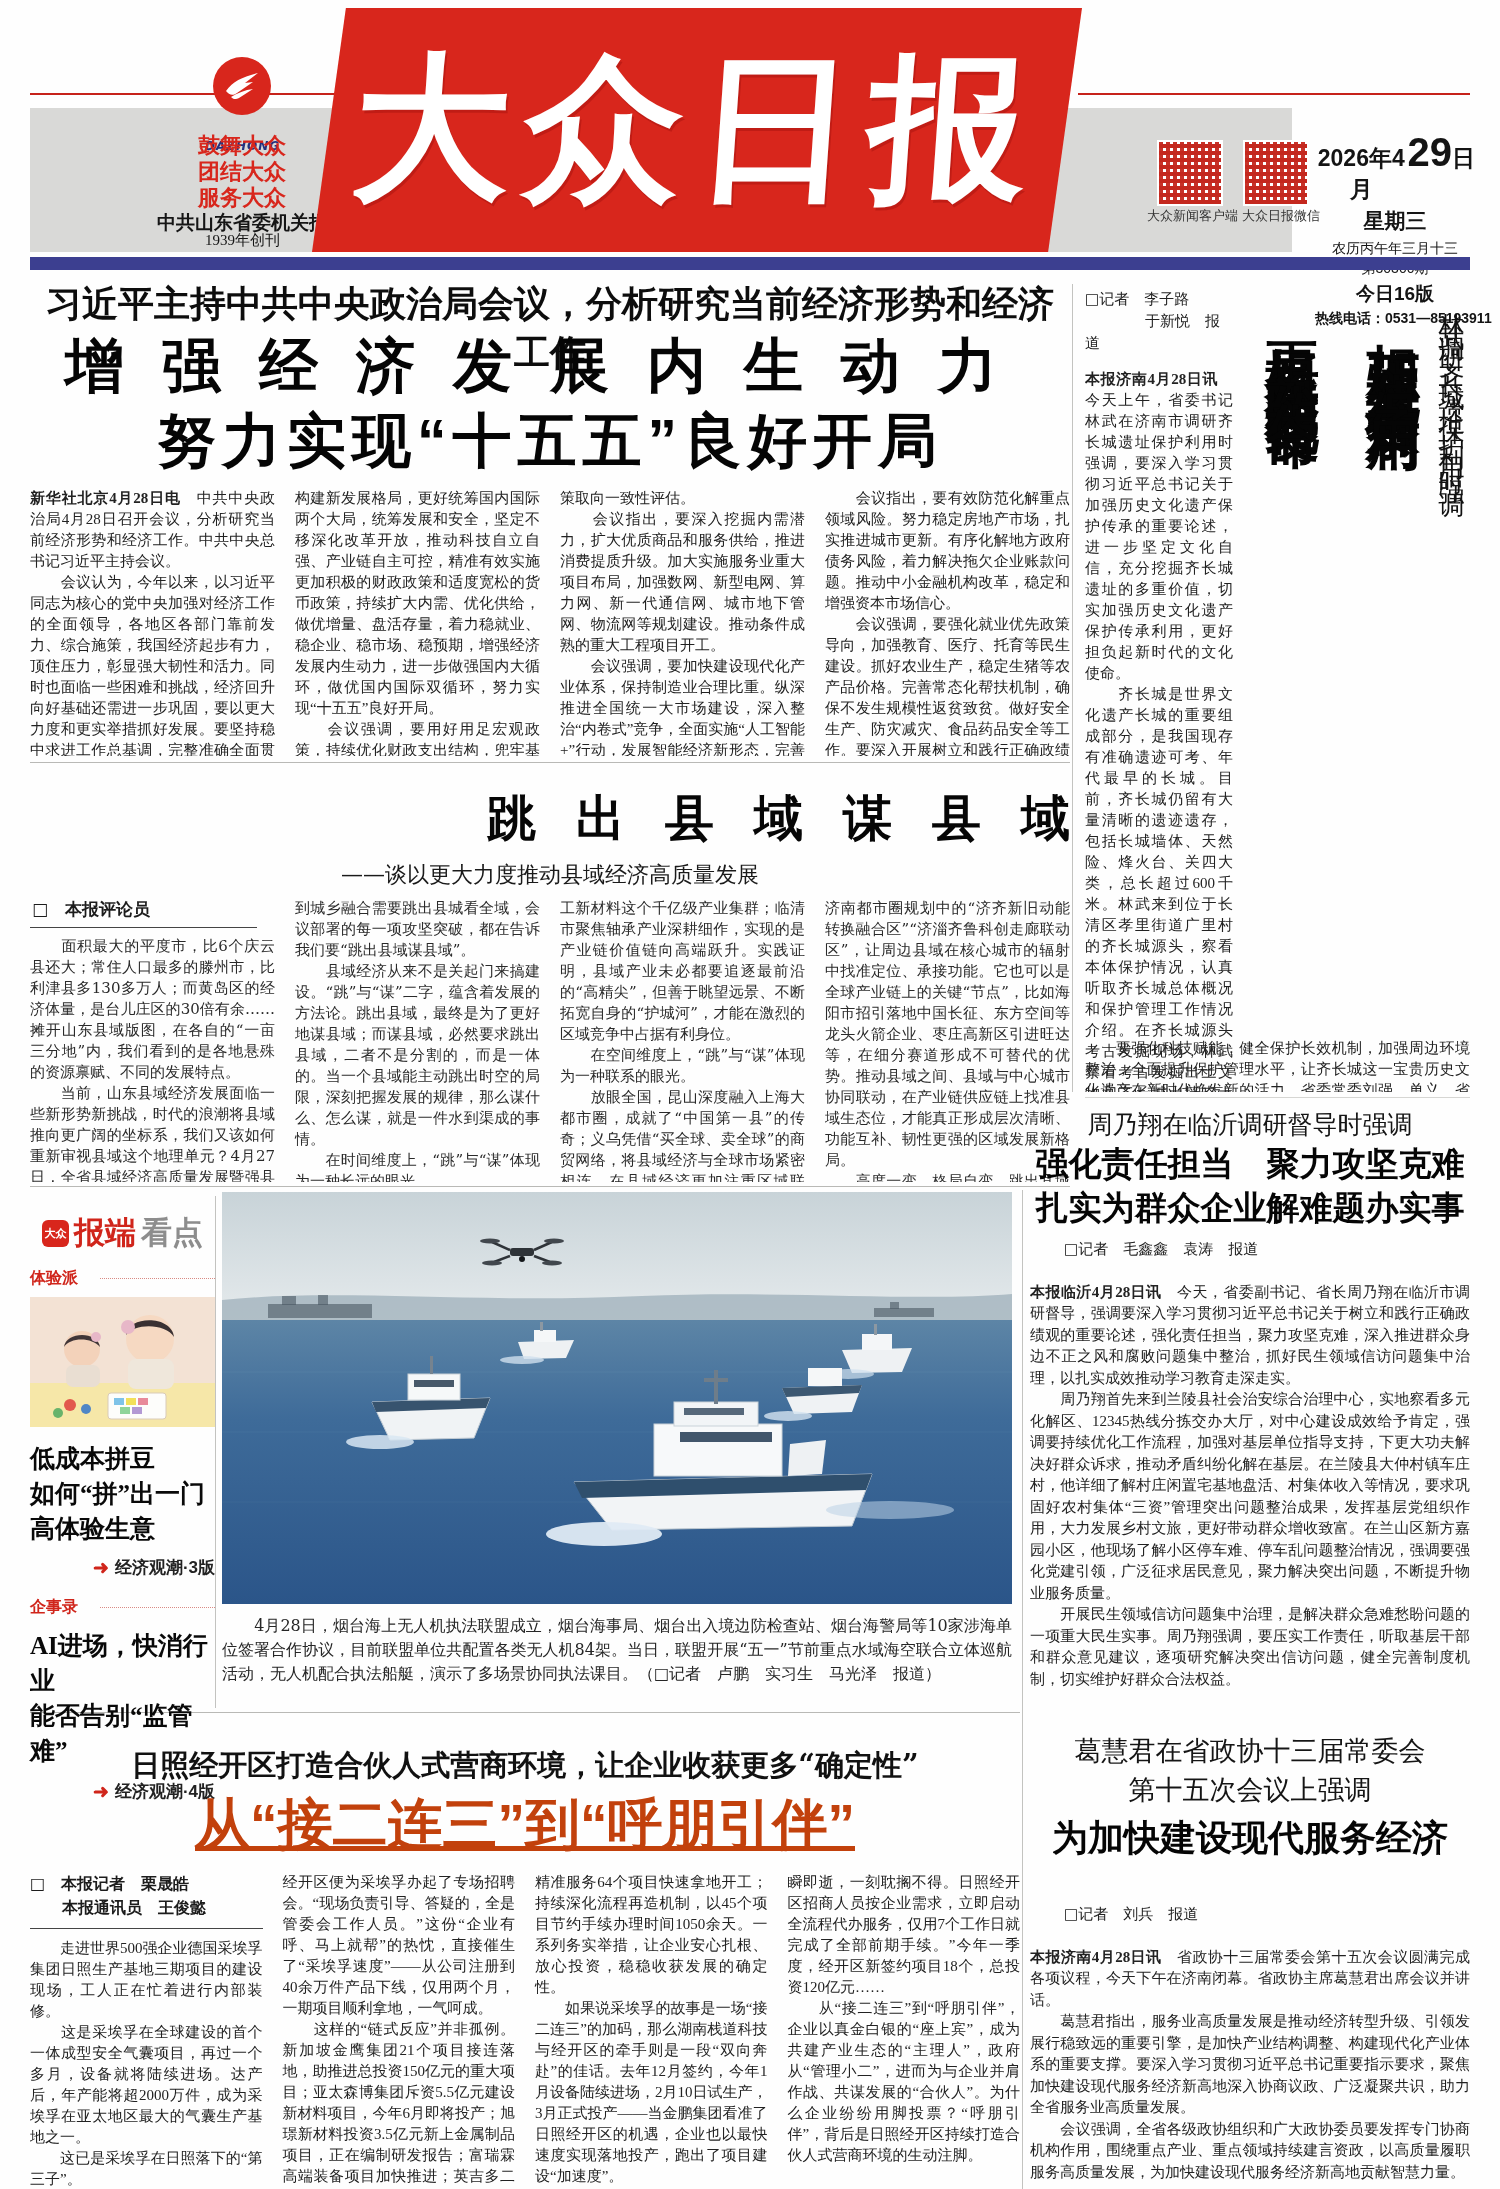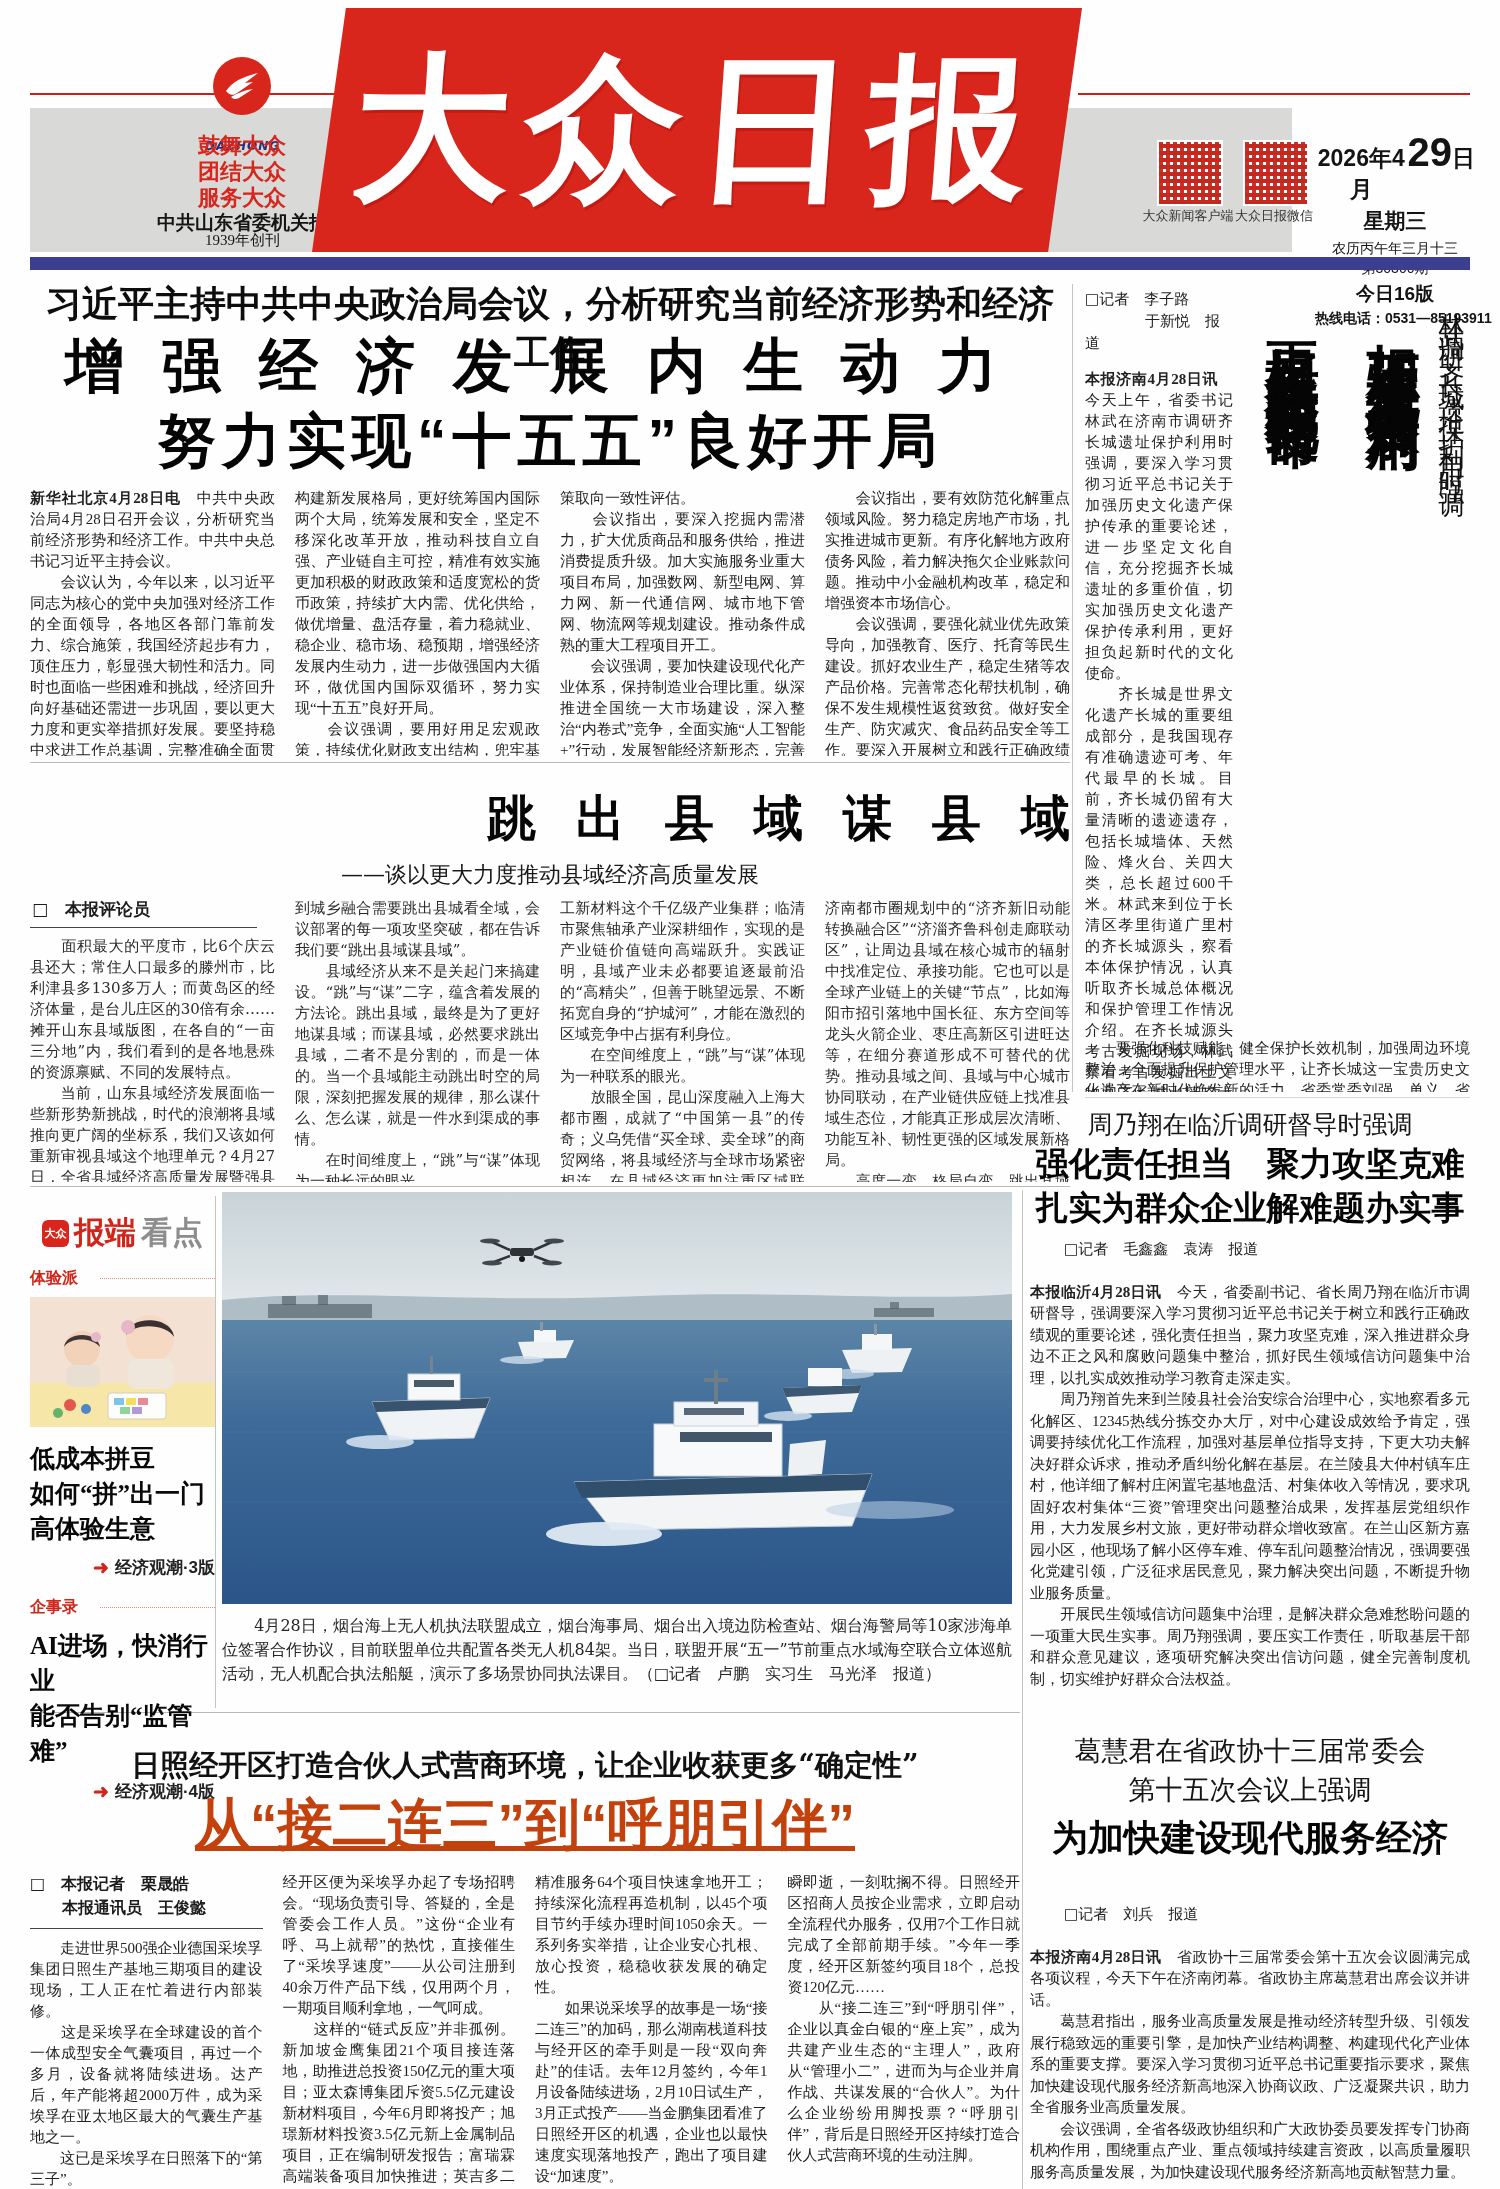--- a/index.html
+++ b/index.html
@@ -20,21 +20,21 @@
   .logo-en{font-family:"DejaVu Sans",sans-serif;font-style:italic;font-weight:bold;font-size:12px;color:#23307e;text-align:center;letter-spacing:1px;}
   .slogan{color:#d8261c;font-weight:bold;font-size:22px;line-height:26px;text-align:center;font-family:"Liberation Sans",sans-serif;}
   .org{font-size:19px;font-weight:bold;text-align:center;color:#151515;}
   .founded{font-size:15px;text-align:center;color:#151515;}
   .red-shape{background:#d8261c;clip-path:polygon(4.4% 0,100% 0,95.6% 100%,0 100%);}
   .paper-title{color:#fff;font-size:158px;font-weight:bold;letter-spacing:14px;line-height:240px;text-align:center;
                transform:skewX(-4deg);font-family:"DejaVu Serif",serif;text-shadow:2px 3px 0 rgba(120,0,0,.25);}
   .qr{border:2px solid #fff;background:
       repeating-linear-gradient(90deg,rgba(196,40,30,.95) 0 4px,rgba(255,255,255,0) 4px 7px),
       repeating-linear-gradient(0deg,#c4281e 0 4px,#fff 4px 7px);}
-  .qr-label{font-size:13px;color:#333;text-align:center;font-family:"Liberation Sans",sans-serif;}
+  .qr-label{font-size:13px;color:#333;text-align:right;font-family:"Liberation Sans",sans-serif;}
   .dateblk{color:#141414;text-align:center;font-family:"Liberation Sans",sans-serif;}
   .dateline1{display:flex;align-items:baseline;justify-content:center;font-weight:bold;}
   .dp{font-size:23px;} .dd{font-size:40px;line-height:36px;} .du{font-size:23px;}
   .weekday{font-size:21px;font-weight:bold;margin-top:2px;}
   .lunar{font-size:14px;margin-top:5px;}
   .issue{font-size:14px;margin-top:2px;}
   .pages{font-size:19px;font-weight:bold;margin-top:3px;}
   .hotline{font-size:14px;font-weight:bold;margin-top:3px;white-space:nowrap;}
   .bluebar{background:#3c3f90;}
 

